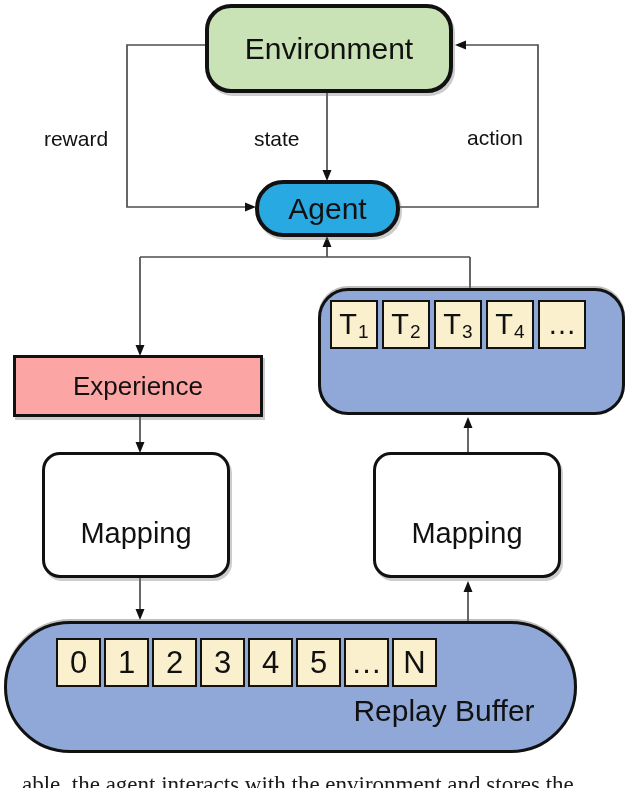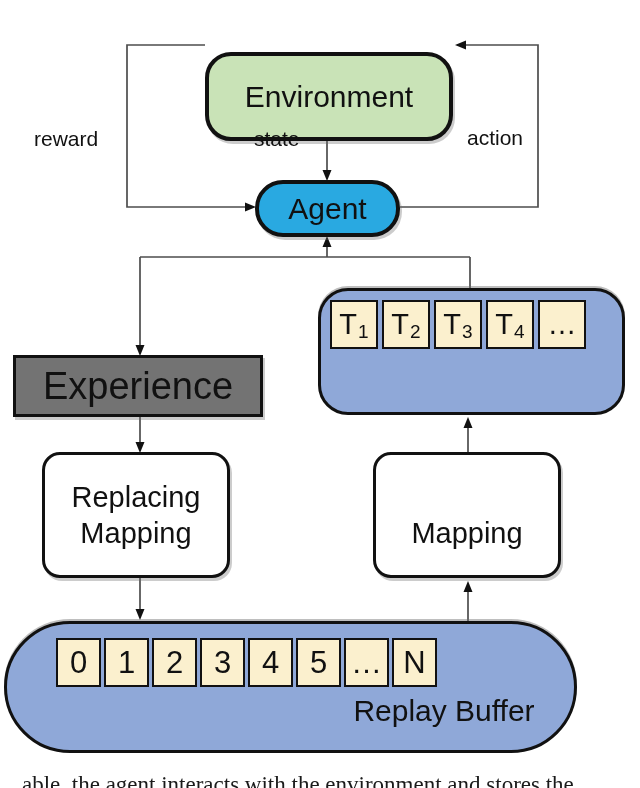--- a/index.html
+++ b/index.html
@@ -2,44 +2,44 @@
 <html><head>
 <meta charset="utf-8">
 <style>
   html,body{margin:0;padding:0;}
   #page{position:relative;width:640px;height:788px;background:#ffffff;overflow:hidden;
         font-family:"Liberation Sans",sans-serif;color:#111;}
   #wires{position:absolute;left:0;top:0;width:640px;height:788px;}
   .node{position:absolute;display:flex;align-items:center;justify-content:center;
         box-sizing:border-box;text-align:center;}
   .rounded{border:4px solid #111;border-radius:26px;box-shadow:2px 3px 0 rgba(110,110,110,.35);}
-  #environment{left:205px;top:4px;width:248px;height:89px;background:#c9e3b7;font-size:30px;margin-top:48px;}
+  #environment{left:205px;top:4px;width:248px;height:89px;background:#c9e3b7;font-size:30px;}
   #agent{left:255px;top:180px;width:145px;height:57px;background:#29a9e1;font-size:30px;border-radius:28px;}
-  #experience{left:13px;top:355px;width:250px;height:62px;background:#737373;
-              border:3px solid #111;font-size:38px;box-shadow:2px 3px 0 rgba(110,110,110,.35);}
+  #experience{left:13px;top:355px;width:250px;height:62px;background:#fca5a5;
+              border:3px solid #111;font-size:26px;box-shadow:2px 3px 0 rgba(110,110,110,.35);}
   .mapping{width:188px;height:126px;background:#ffffff;border:3.5px solid #111;border-radius:18px;
            font-size:29px;line-height:36px;box-shadow:2px 3px 0 rgba(110,110,110,.35);}
   #replacing{left:42px;top:452px;}
   #sampling{left:373px;top:452px;}
   .container-blue{position:absolute;background:#8fa8d8;border:3px solid #111;box-sizing:border-box;
                   box-shadow:0 -2px 0 rgba(110,110,110,.45);}
   #batch-box{left:318px;top:288px;width:307px;height:127px;border-radius:30px;}
   #buffer-box{left:4px;top:621px;width:573px;height:132px;border-radius:66px;}
   .cellrow{position:absolute;display:flex;gap:4px;}
   #batch-cells{left:330px;top:300px;}
   #buffer-cells{left:56px;top:638px;gap:3px;}
   .cell{width:48px;height:49px;background:#fbf0ce;border:2.5px solid #111;box-sizing:border-box;
         display:flex;align-items:center;justify-content:center;font-size:29px;}
   #buffer-cells .cell{width:45px;font-size:31px;}
   .cell sub{font-size:19px;line-height:1;transform:translateY(7px);margin-left:1px;}
   .container-label{position:absolute;font-size:30px;text-align:center;}
   #batch-label{left:440px;top:361px;width:180px;}
   #buffer-label{left:332px;top:694px;width:224px;}
   .edge-label{position:absolute;font-size:21px;color:#111;}
-  #lbl-reward{left:34px;top:127px;width:84px;text-align:left;}
+  #lbl-reward{left:34px;top:127px;width:84px;text-align:center;}
   #lbl-state{left:254px;top:127px;width:66px;}
   #lbl-action{left:456px;top:126px;width:78px;text-align:center;}
   #caption{position:absolute;left:22px;top:772px;width:900px;white-space:nowrap;
            font-family:"Liberation Serif",serif;font-size:23px;color:#1a1a1a;}
 </style>
 </head>
 <body>
 
 <div id="page">
 
@@ -87,21 +87,21 @@
   <div id="batch-cells" class="cellrow">
       <span class="cell">T<sub>1</sub></span>
       <span class="cell">T<sub>2</sub></span>
       <span class="cell">T<sub>3</sub></span>
       <span class="cell">T<sub>4</sub></span>
       <span class="cell">…</span>
     </div>
 
   <div id="replacing" class="node mapping">
     <span>
-      <span>Replacing</span><br>
+      <br>
       <span>Mapping</span>
     </span>
   </div>
 
   <div id="sampling" class="node mapping">
     <span>
       <br>
       <span>Mapping</span>
     </span>
   </div>

